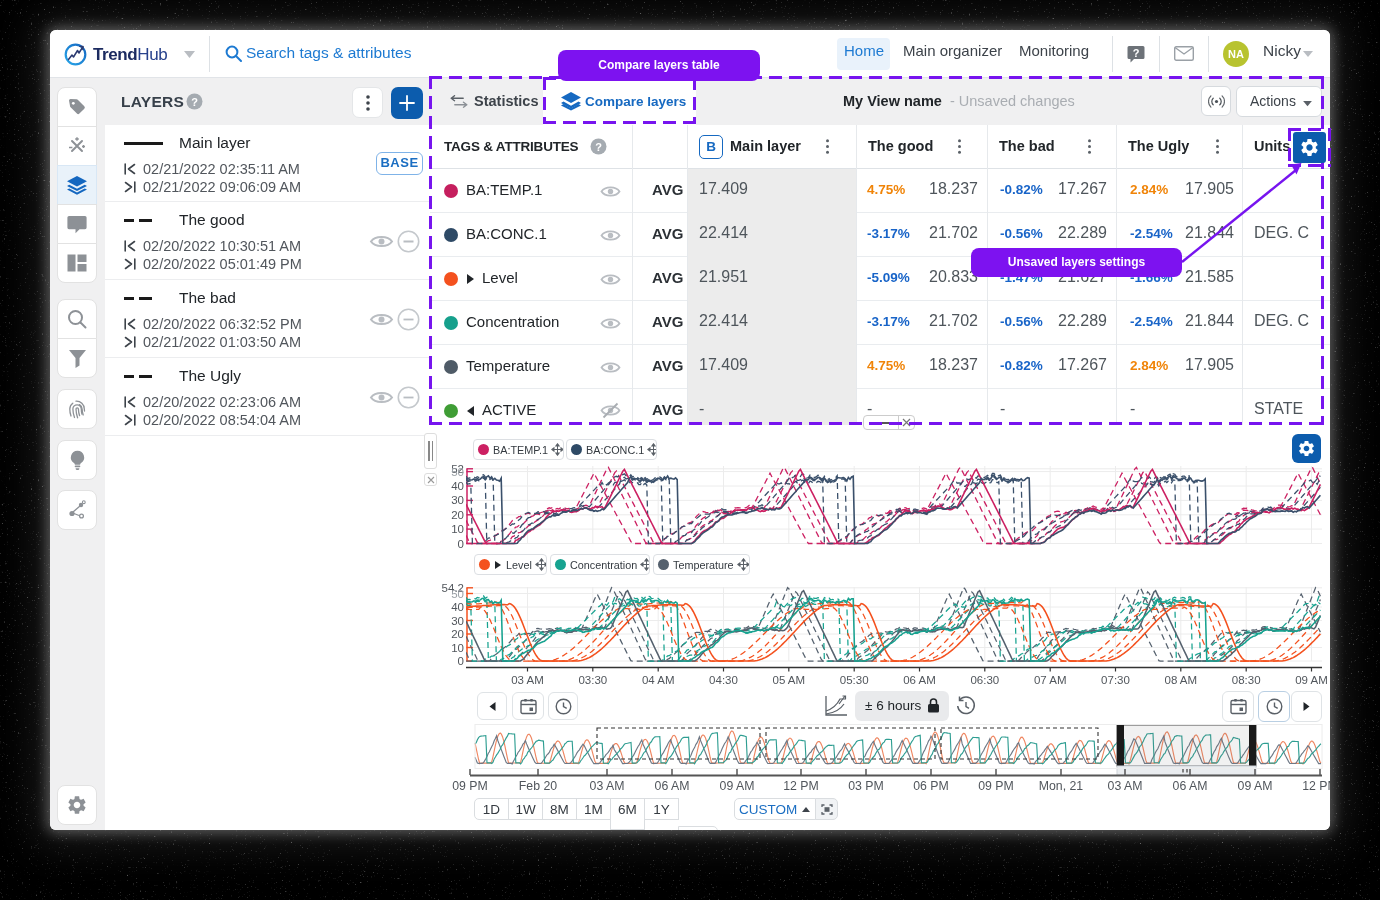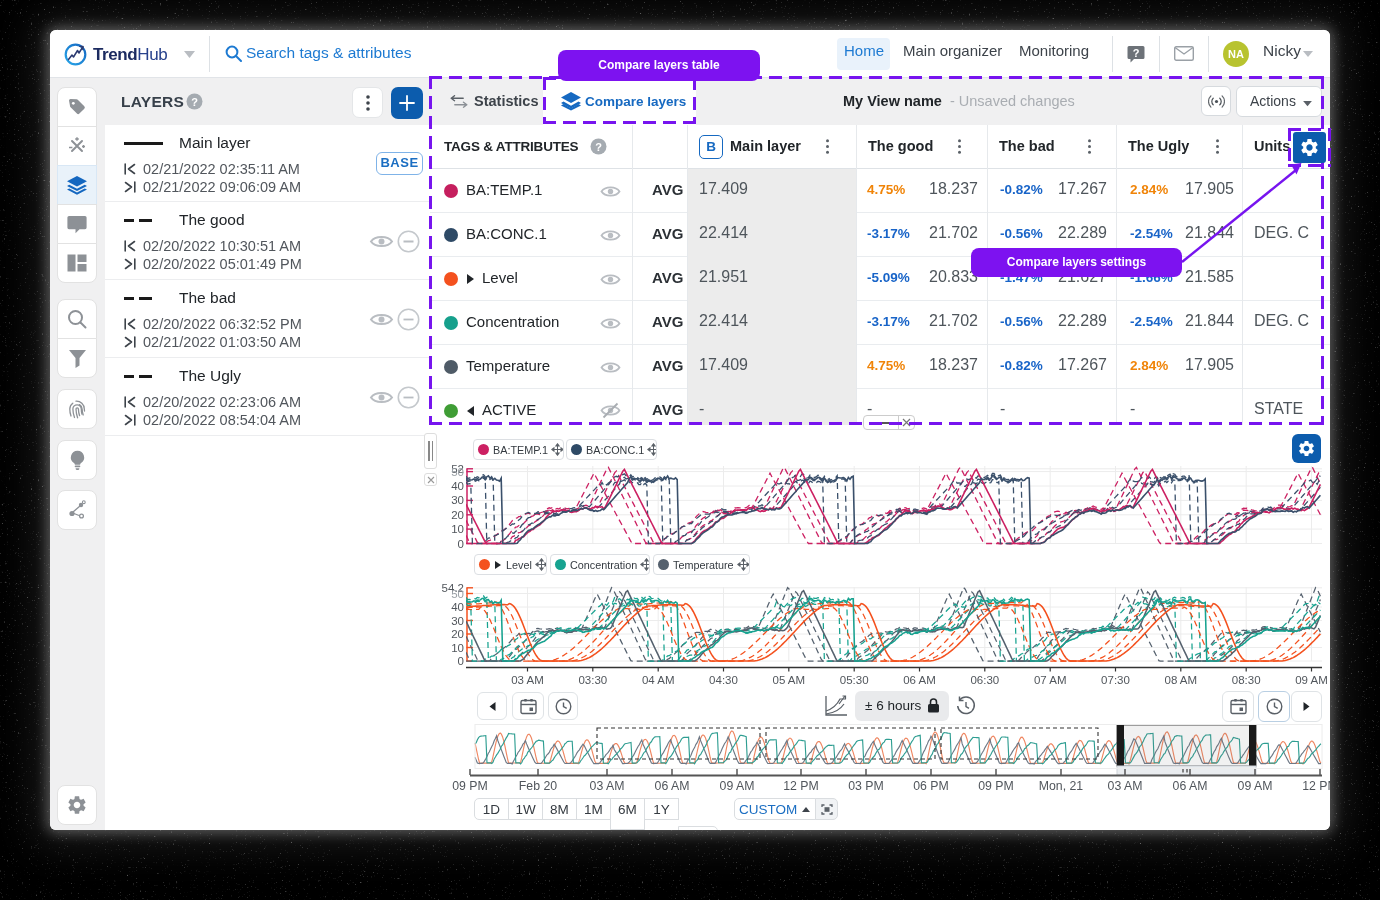--- a/index.html
+++ b/index.html
@@ -819,13 +819,13 @@
 <div class="dashedrect" style="left:1288px;top:128px;width:43px;height:39px;"></div>
 <div class="abs" style="left:1293px;top:132px;width:33px;height:31px;background:#0c5cad;border-radius:3px;">
   <svg style="position:absolute;left:6px;top:5px" width="21" height="21" viewBox="0 0 24 24">
       <path d="M19.14 12.94c.04-.3.06-.61.06-.94 0-.32-.02-.64-.07-.94l2.03-1.58c.18-.14.23-.41.12-.61l-1.92-3.32c-.12-.22-.37-.29-.59-.22l-2.39.96c-.5-.38-1.03-.7-1.62-.94l-.36-2.54c-.04-.24-.24-.41-.48-.41h-3.84c-.24 0-.43.17-.47.41l-.36 2.54c-.59.24-1.13.57-1.62.94l-2.39-.96c-.22-.08-.47 0-.59.22L2.74 8.87c-.12.21-.08.47.12.61l2.03 1.58c-.05.3-.09.63-.09.94s.02.64.07.94l-2.03 1.58c-.18.14-.23.41-.12.61l1.92 3.32c.12.22.37.29.59.22l2.39-.96c.5.38 1.03.7 1.62.94l.36 2.54c.05.24.24.41.48.41h3.84c.24 0 .44-.17.47-.41l.36-2.54c.59-.24 1.13-.56 1.62-.94l2.39.96c.22.08.47 0 .59-.22l1.92-3.32c.12-.22.07-.47-.12-.61l-2.01-1.58zM12 15.6c-1.98 0-3.6-1.62-3.6-3.6s1.62-3.6 3.6-3.6 3.6 1.62 3.6 3.6-1.62 3.6-3.6 3.6z" fill="#fff"></path>
     </svg>
 </div>
 <svg class="abs" style="left:1170px;top:158px" width="140" height="120" viewBox="0 0 140 120">
     <path d="M12 104 L126 12" stroke="#7714ef" stroke-width="2.4" fill="none"></path>
     <path d="M121 6.5 L131.5 5 L126.5 16.5 Z" fill="#7714ef"></path>
   </svg>
-<div class="plabel" style="left:971px;top:248px;width:211px;height:29px;line-height:29px;">Compare layers settings</div>
+<div class="plabel" style="left:971px;top:248px;width:211px;height:29px;line-height:29px;">Unsaved layers settings</div>
 
 </body></html>

